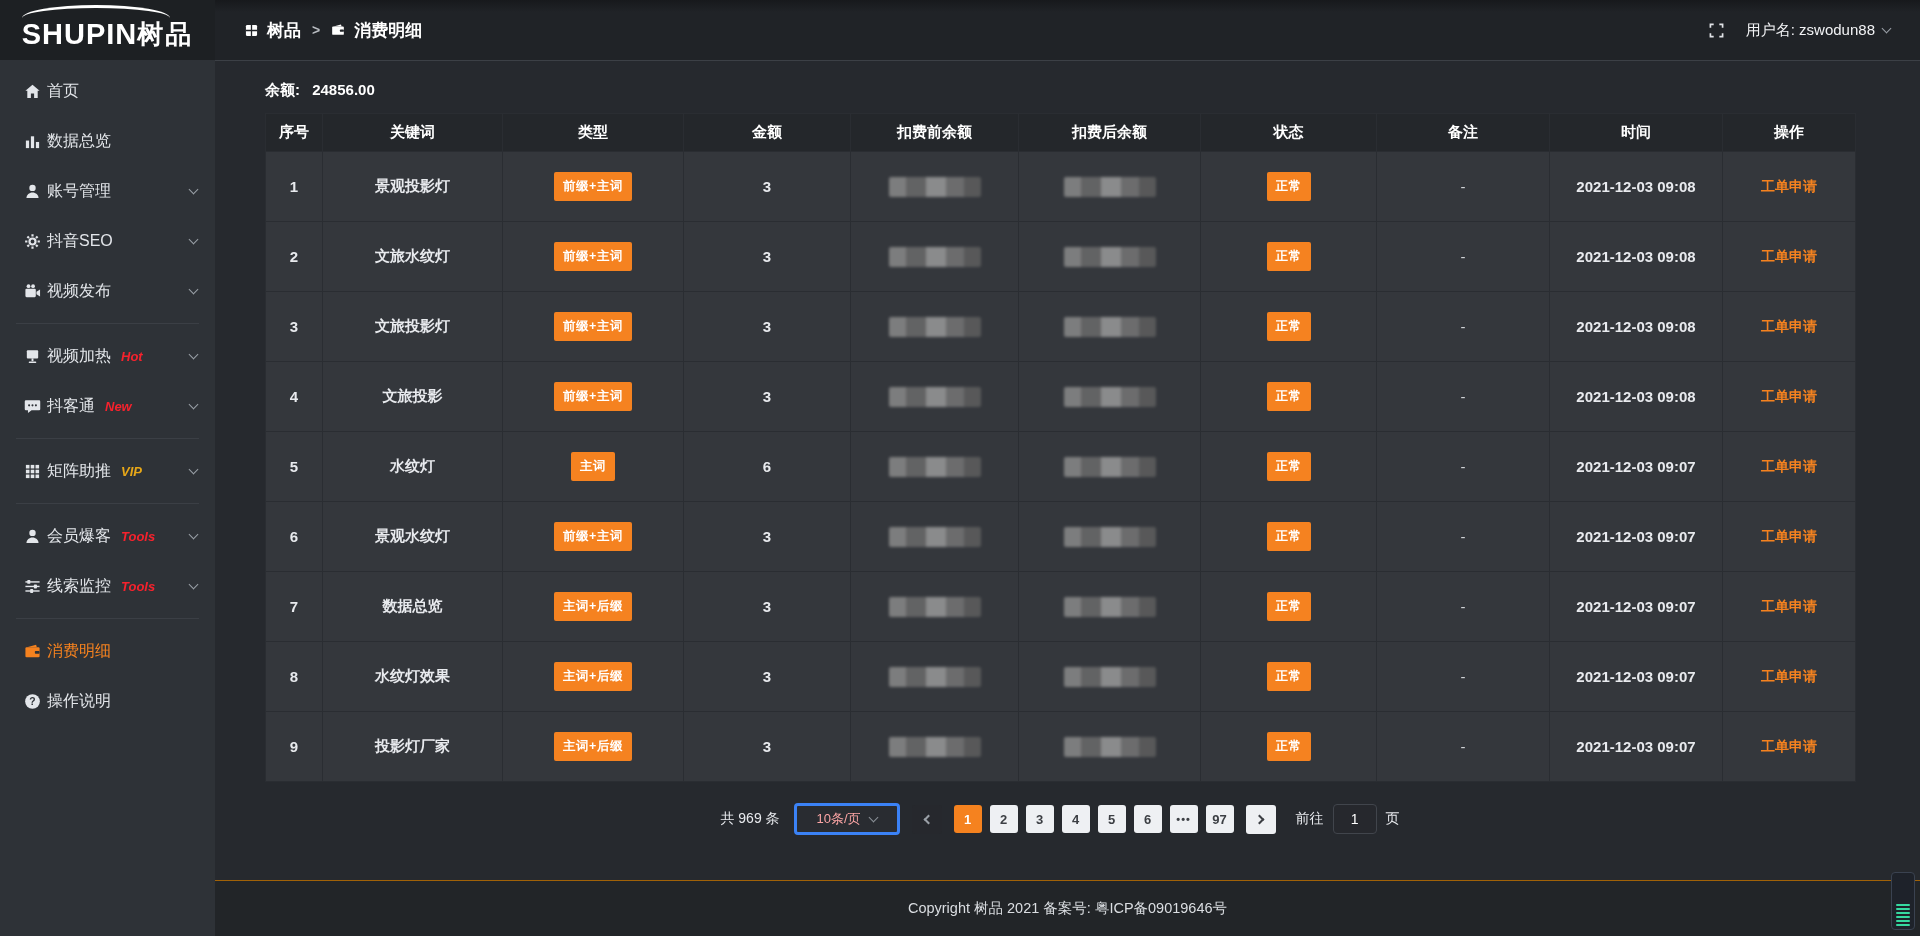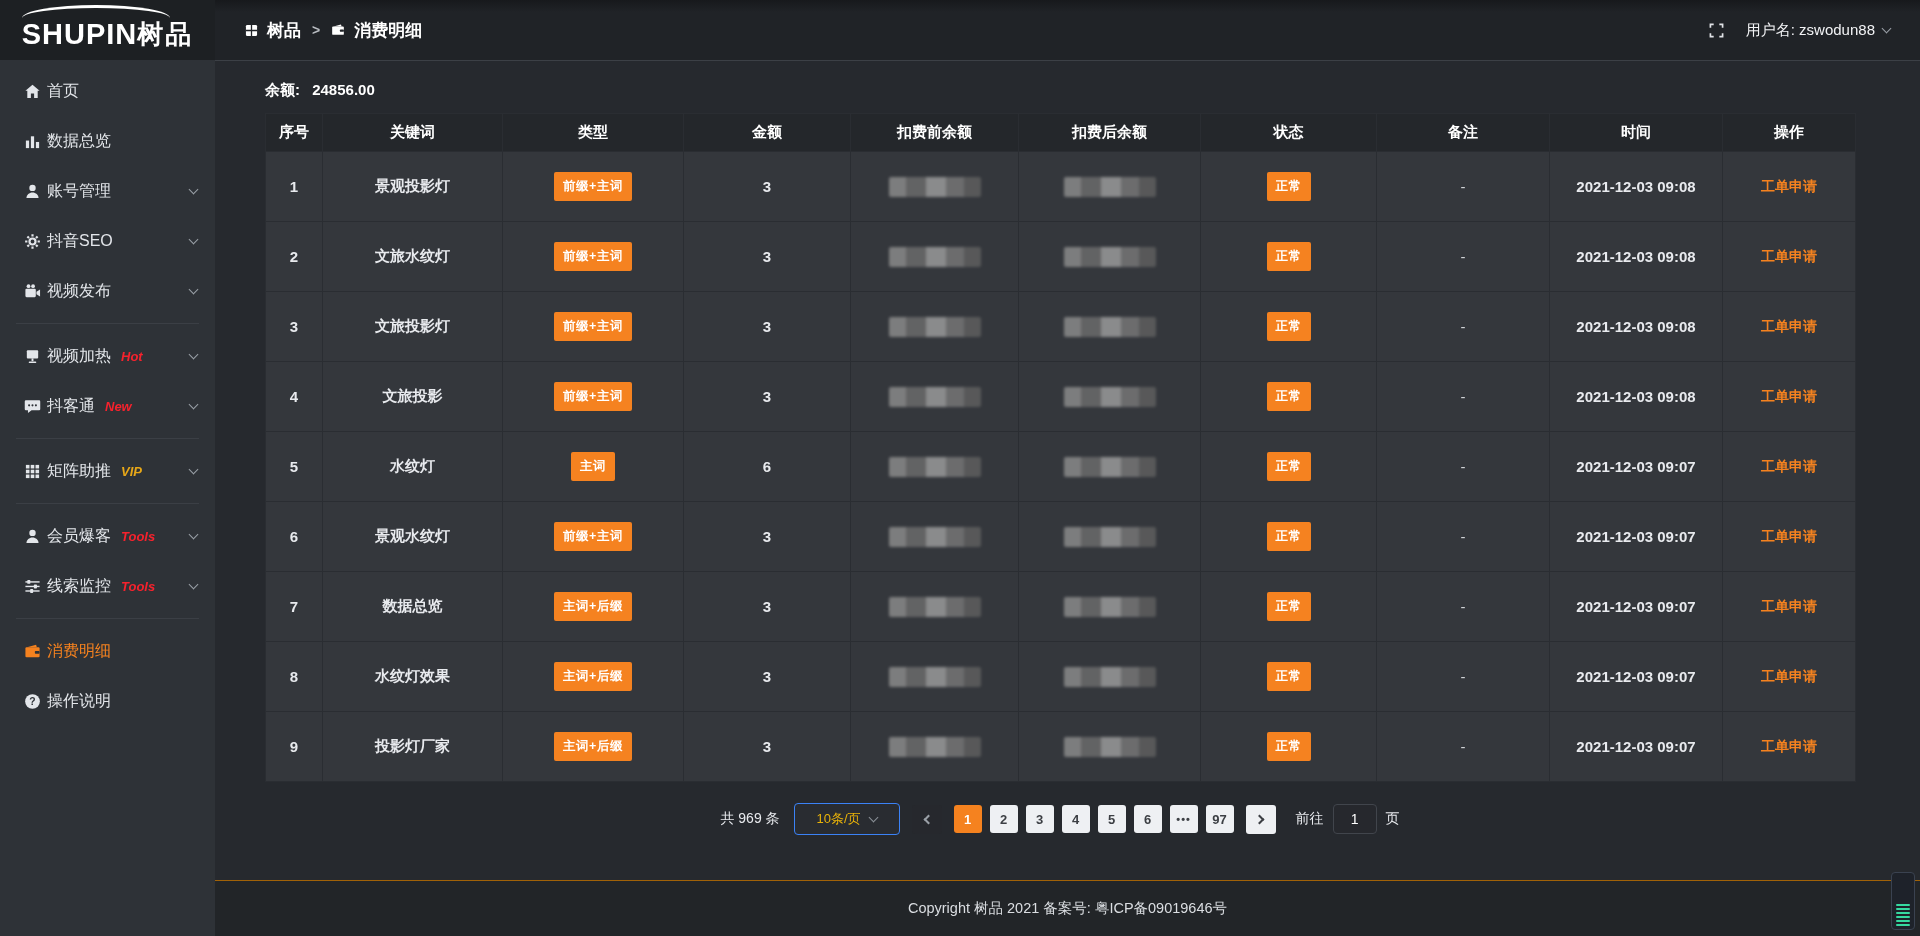--- a/index.html
+++ b/index.html
@@ -51,21 +51,21 @@
   .badge { display:inline-block; background:#f58220; color:#fff; font-size:12.5px; font-weight:700;
            padding:6px 9px; border-radius:2px; letter-spacing:0.5px; }
   .blur-block { width:92px; height:20px; margin:0 auto; border-radius:2px; filter:blur(1.8px); opacity:.8;
     background:linear-gradient(90deg,#8f8f8f 0 18%,#6e6e6e 18% 40%,#a0a0a0 40% 62%,#7a7a7a 62% 82%,#616161 82% 100%); }
   .action-link { color:#f5821f; font-size:14px; font-weight:700; cursor:pointer; text-decoration:none;text-align:right; }
   
   .pagination { width:1590px; margin:21px 0 0 50px; display:flex; align-items:center; justify-content:center;
                 gap:10px; font-size:14px; color:#e8eaee; }
   .total-text { font-weight:500; margin-right:4px; }
   .page-size { display:flex; align-items:center; justify-content:center; gap:9px; width:106px; height:32px;
-               background:#292c31; border:1px solid #3b82f6; border-radius:4px; font-size:13px; color:#eab308; cursor:pointer; }
+               background:#292c31; border:3px solid #3b82f6; border-radius:4px; font-size:13px; color:#fca5a5; cursor:pointer; }
   .page-size .chev { margin:0; margin-top:-3px; border-color:#8a9097; }
   .nav-btn { width:30px; height:29px; border:none; border-radius:3px; display:flex; align-items:center;
              justify-content:center; cursor:pointer; margin:0 2px; }
   .nav-btn.prev { background:#26282d; }
   .nav-btn.next { background:#eef0f3; }
   .arrow { display:inline-block; width:7px; height:7px; border-right:2px solid; border-bottom:2px solid; }
   .arrow.left { transform:rotate(135deg); color:#9aa0a7; margin-left:3px; }
   .arrow.right { transform:rotate(-45deg); color:#3c3f44; margin-right:3px; }
   .pages { display:flex; gap:8px; }
   .page-btn { min-width:28px; height:28px; padding:0 6px; border:none; border-radius:3px; background:#eef0f3;

